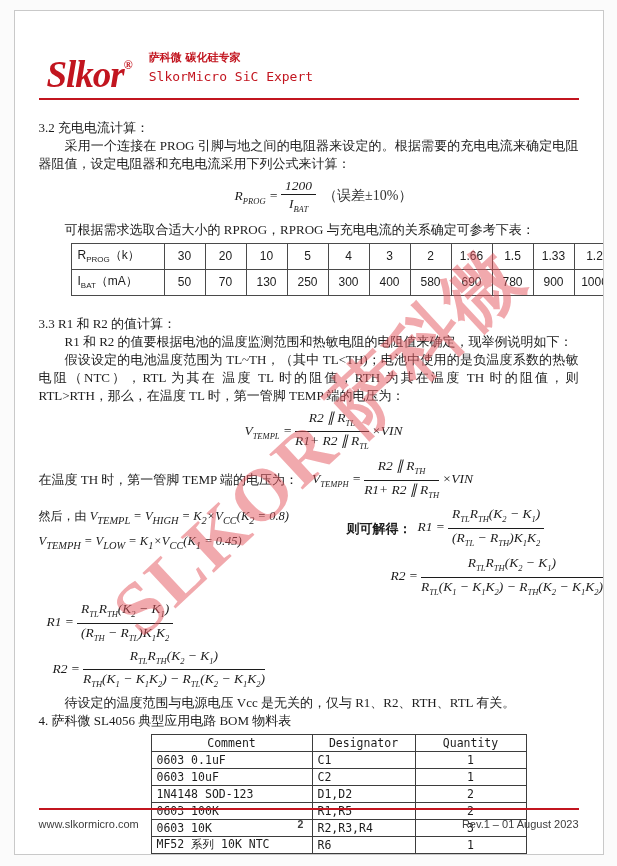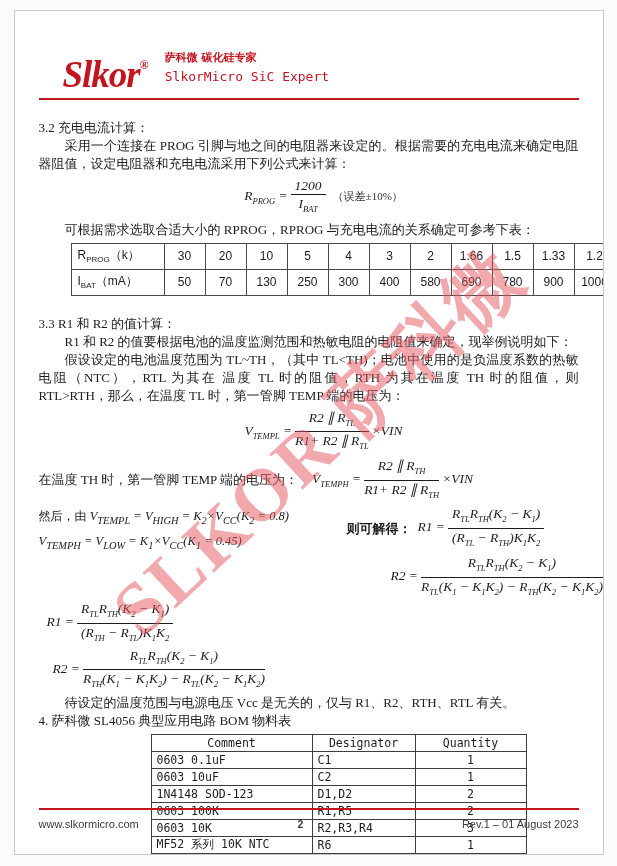--- a/index.html
+++ b/index.html
@@ -1,39 +1,39 @@
 <!DOCTYPE html>
 <html><head>
 <meta charset="utf-8">
 <style>
   html,body{margin:0;padding:0;background:#fbfbfb;}
   body{font-family:"Liberation Serif","DejaVu Serif",serif;color:#1c1c1c;}
   .page{position:relative;width:590px;height:845px;margin:10px auto;background:#ffffff;
         border:1px solid #c9c9c9;box-sizing:border-box;padding:34px 24px 0 24px;overflow:hidden;}
   
-  .header{display:flex;align-items:flex-start;gap:16px;margin-left:24px;}
+  .header{display:flex;align-items:flex-start;gap:16px;margin-left:8px;}
   .logo{font-style:italic;font-weight:bold;font-size:37px;line-height:40px;letter-spacing:-1px;
         font-family:"Liberation Serif",serif;}
   .logo .reg{font-size:12px;font-style:normal;vertical-align:18px;letter-spacing:0;}
   .taglines{padding-top:3px;}
   .tag-cn{font-weight:bold;font-size:11px;font-family:"DejaVu Sans","Liberation Sans",sans-serif;line-height:20px;}
   .tag-en{font-size:13px;font-family:"DejaVu Sans Mono","Liberation Mono",monospace;line-height:15px;margin-top:1px;}
   .rule{height:2px;margin-top:3px;}
   
   .sec{font-size:13px;line-height:18px;text-align:justify;}
   .indent{text-indent:2em;}
   .h-line{font-size:13px;line-height:19px;margin-top:18px;}
   
   .formula{font-style:italic;font-size:13.5px;white-space:nowrap;font-family:"Liberation Serif",serif;}
   .formula sub{font-size:8.5px;}
   .frac{display:inline-flex;flex-direction:column;text-align:center;vertical-align:middle;margin:0 3px;}
   .frac .num{border-bottom:1px solid #1c1c1c;padding:0 4px 1px;line-height:15px;}
   .frac .den{padding-top:1px;line-height:15px;}
   .f-center{text-align:center;margin:5px 0 4px 30px;}
-  .f-note{font-size:11px;color:#333;}
+  .f-note{font-size:14px;color:#333;}
   .eqline{font-style:italic;font-size:12.5px;white-space:nowrap;line-height:20px;}
   .cluster{display:flex;align-items:flex-start;margin-top:4px;}
   .cluster-left{flex:0 0 308px;}
   .cluster-left .second{}
   .cluster-right{flex:1;}
   .cluster-right .row1{display:flex;align-items:center;gap:6px;}
   .cluster-right .row2{margin:4px 0 0 44px;}
   .solve-label{font-style:normal;font-size:13px;font-weight:bold;white-space:nowrap;}
   .ptc-f{margin:2px 0 2px 8px;}
   

